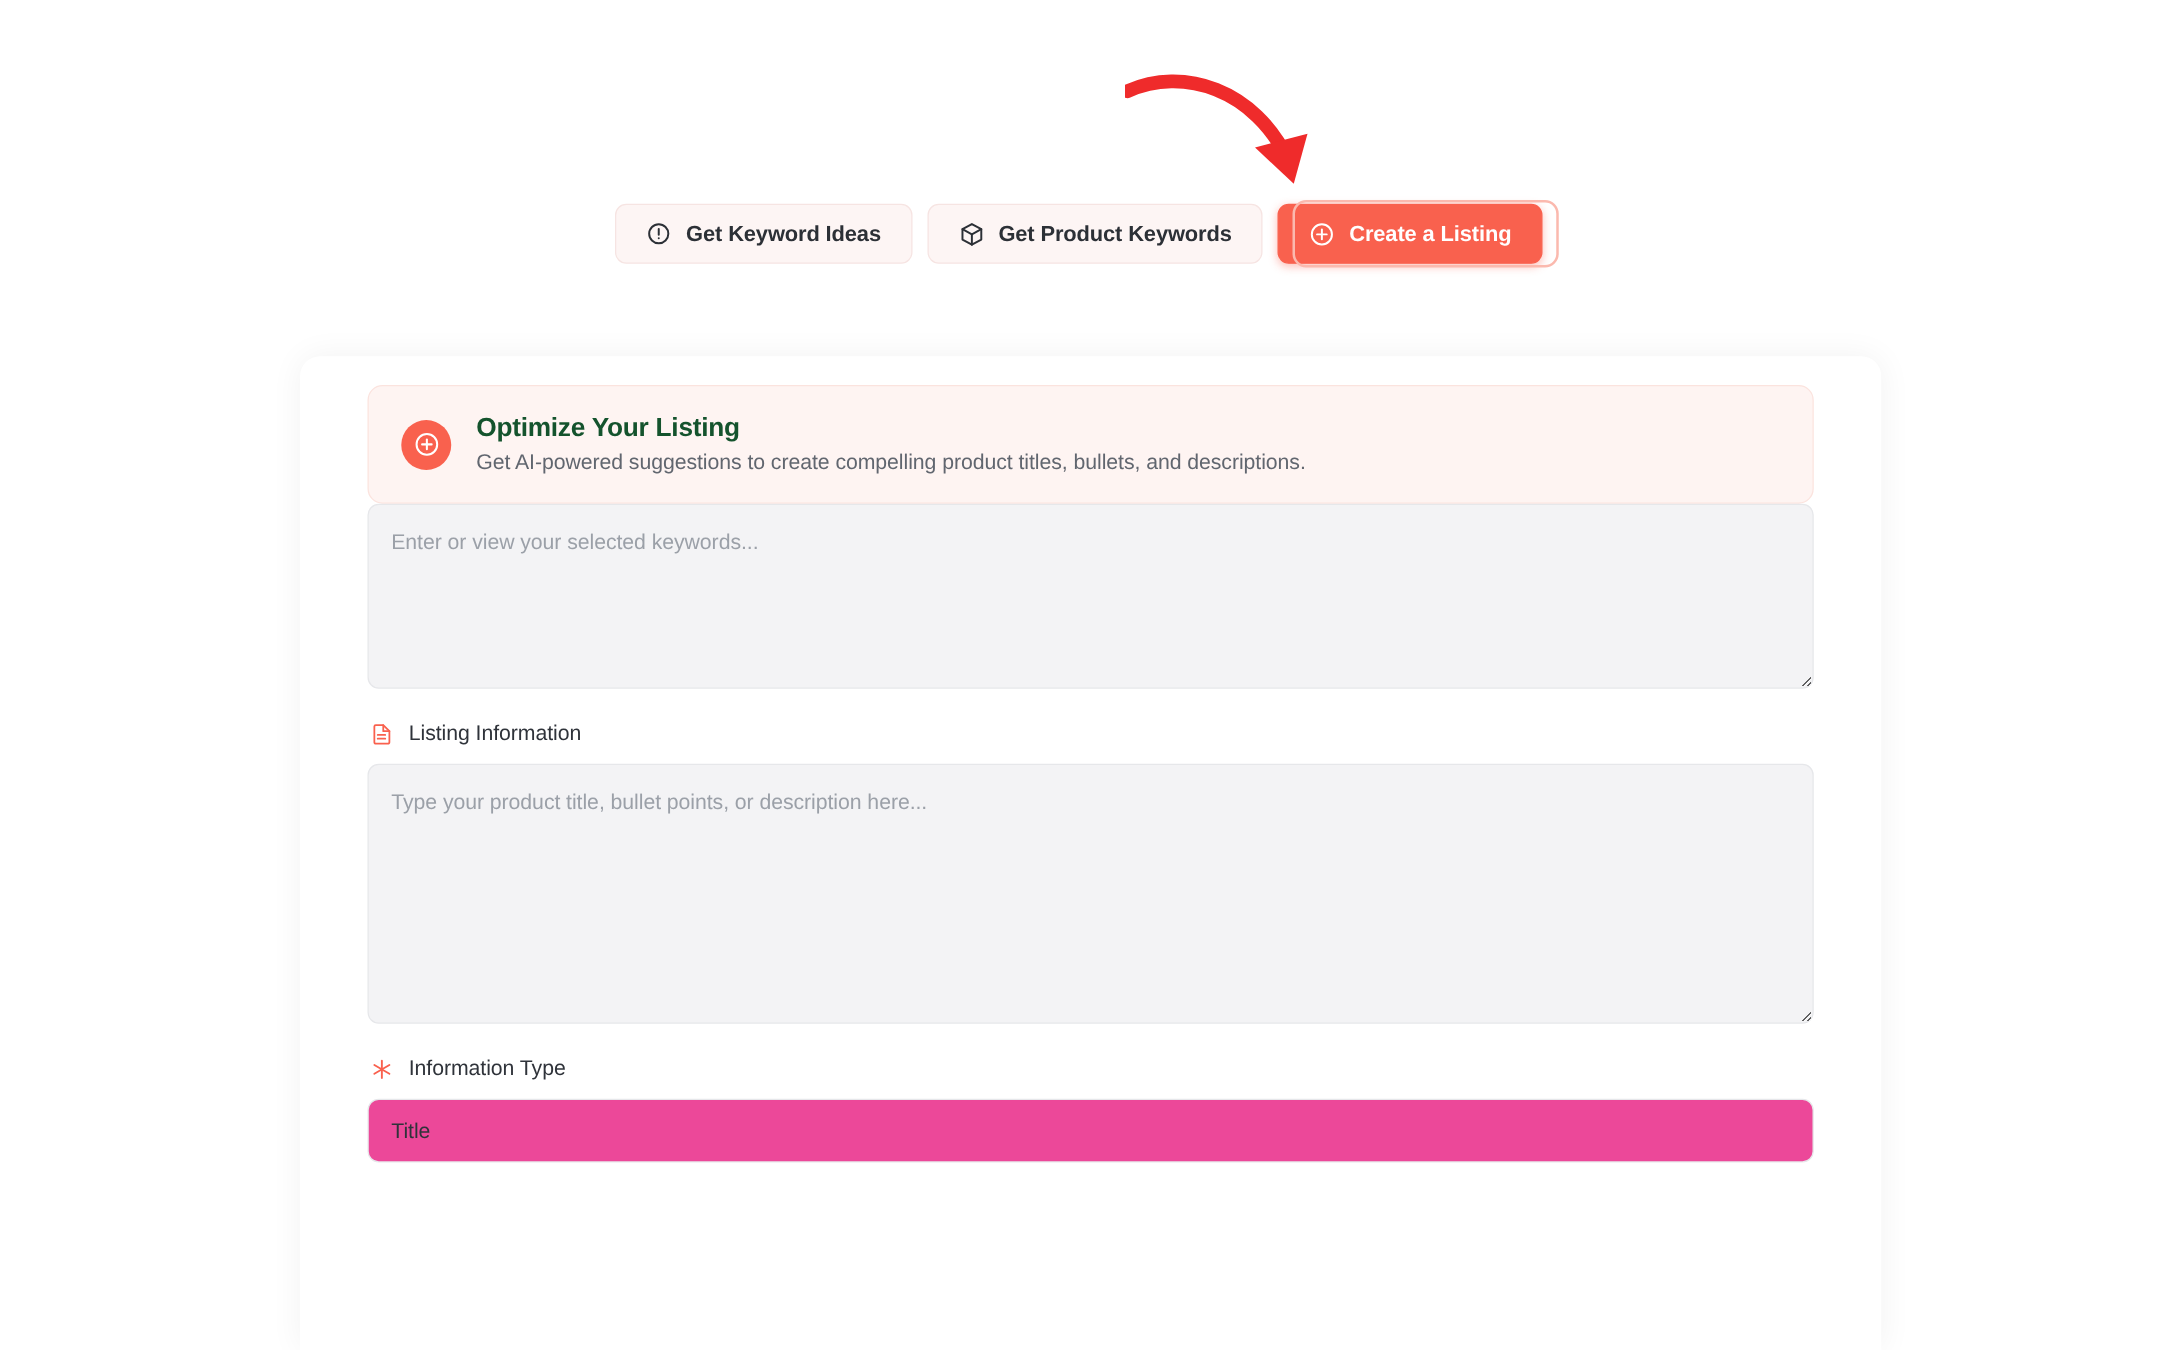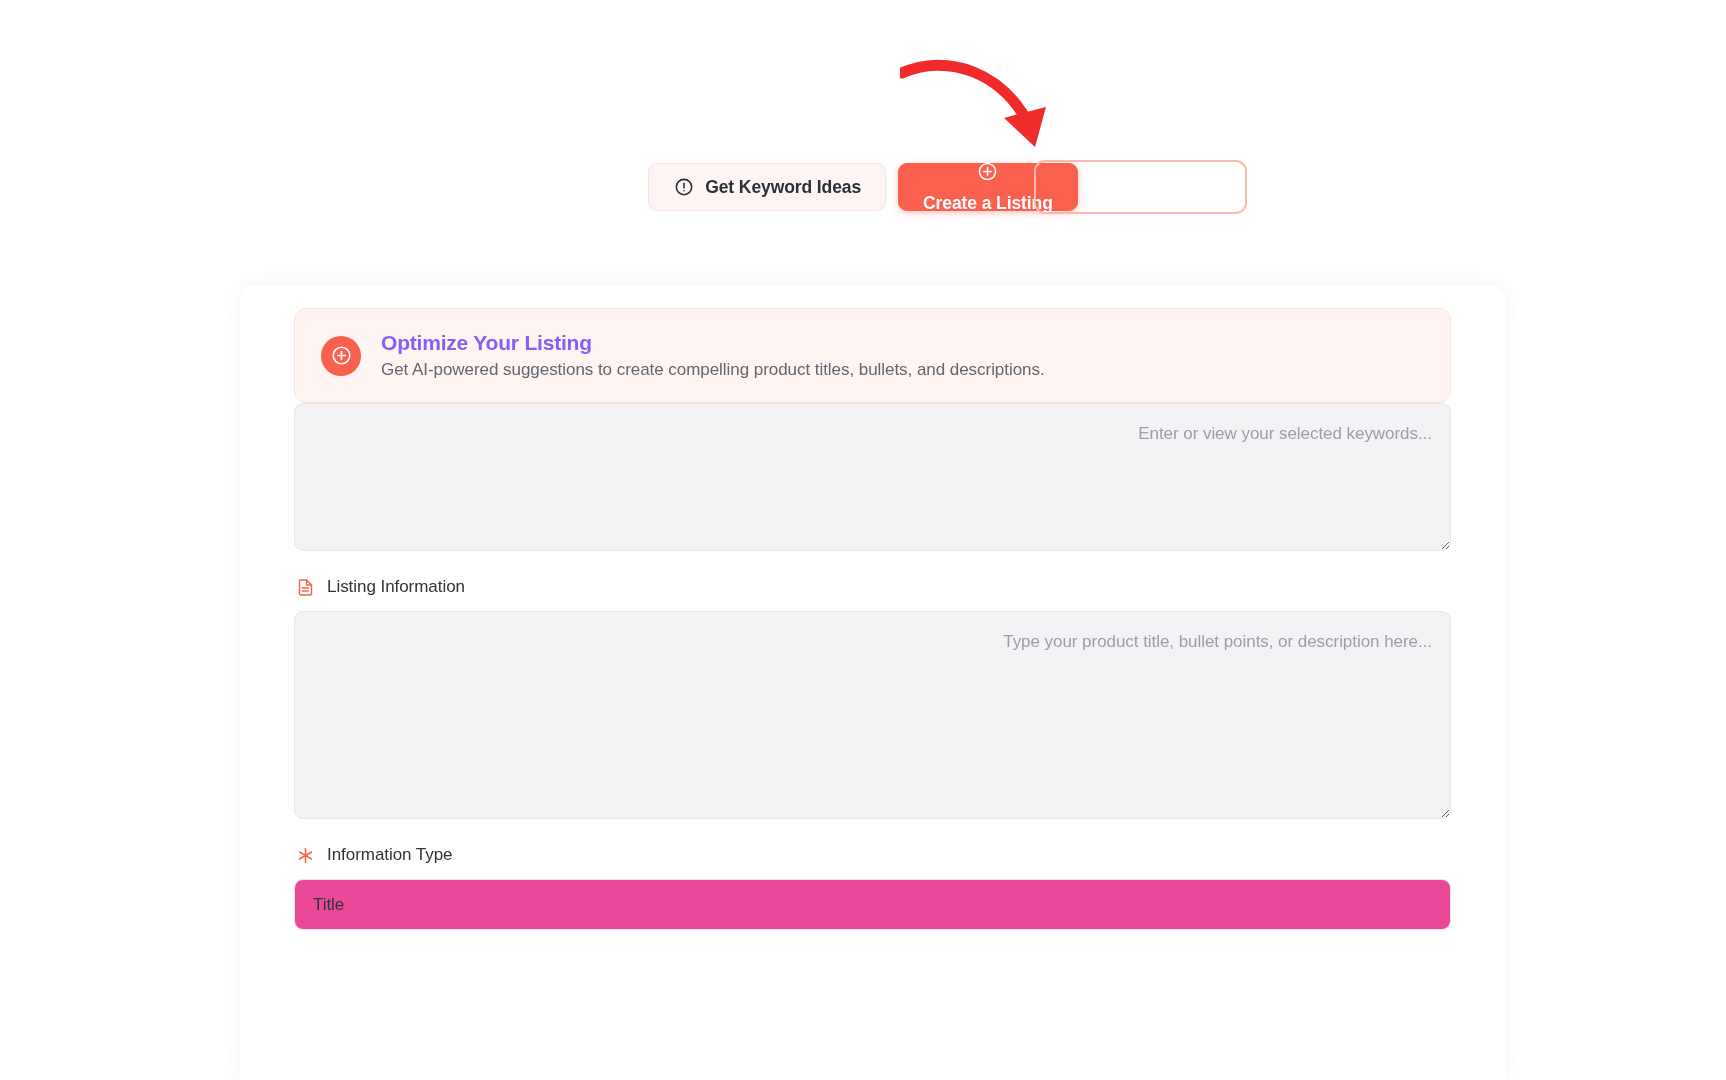--- a/index.html
+++ b/index.html
@@ -66,21 +66,20 @@
     width: 21px;
     height: 21px;
     flex: none;
   }
 
   .tab-btn.active {
     background: #f9614e;
     border-color: #f9614e;
     color: #ffffff;
     box-shadow: 0 2px 7px rgba(249, 97, 78, 0.38);
-    flex-direction: column;
   }
 
   .tab-btn.active-outline {
     position: absolute;
     top: 160px;
     left: 1034px;
     width: 213px;
     height: 54px;
     border: 2px solid #fbb9ae;
     border-radius: 11px;
@@ -122,21 +121,21 @@
     border-radius: 50%;
     background: #f9614e;
     display: flex;
     align-items: center;
     justify-content: center;
   }
 
   .banner-title {
     font-size: 21px;
     font-weight: bold;
-    color: #8b5cf6;
+    color: #14532d;
     letter-spacing: -0.2px;
     margin-bottom: 5px;
   }
 
   .banner-sub {
     font-size: 17px;
     color: #61666f;
     letter-spacing: -0.05px;
   }
 
@@ -167,21 +166,20 @@
     background: #f3f3f5;
     border: 1px solid #e6e7ea;
     border-radius: 9px;
     padding: 20px 18px;
     font-family: "Liberation Sans", sans-serif;
     font-size: 17px;
     color: #2f333a;
     letter-spacing: -0.05px;
     resize: vertical;
     outline: none;
-    text-align: right;
   }
 
   .ta::placeholder { color: #9ba0a8; }
 
   .ta-keywords { height: 148px; }
   .ta-listing  { height: 208px; }
 
   .select-field {
     width: 100%;
     height: 51px;
@@ -213,20 +211,30 @@
       <span class="ico">
         <svg viewBox="0 0 24 24" width="20" height="20" fill="none" stroke="#2c3036" stroke-width="1.9" stroke-linecap="round">
           <circle cx="12" cy="12" r="9.2"></circle>
           <line x1="12" y1="7.4" x2="12" y2="13"></line>
           <circle cx="12" cy="16.4" r="0.95" fill="#2c3036" stroke="none"></circle>
         </svg>
       </span>
       <span>Get Keyword Ideas</span>
     </div>
 
+    <div class="tab-btn">
+      <span class="ico">
+        <svg viewBox="0 0 24 24" width="21" height="21" fill="none" stroke="#2c3036" stroke-width="1.8" stroke-linejoin="round" stroke-linecap="round">
+          <path d="M12 2.6 L20.6 7.3 L20.6 16.7 L12 21.4 L3.4 16.7 L3.4 7.3 Z"></path>
+          <path d="M3.4 7.3 L12 12 L20.6 7.3"></path>
+          <path d="M12 12 L12 21.4"></path>
+        </svg>
+      </span>
+      <span>Get Product Keywords</span>
+    </div>
 
     <div class="tab-btn active">
       <span class="ico">
         <svg viewBox="0 0 24 24" width="21" height="21" fill="none" stroke="#ffffff" stroke-width="1.8" stroke-linecap="round">
           <circle cx="12" cy="12" r="9.2"></circle>
           <line x1="12" y1="7.6" x2="12" y2="16.4"></line>
           <line x1="7.6" y1="12" x2="16.4" y2="12"></line>
         </svg>
       </span>
       <span>Create a Listing</span>

